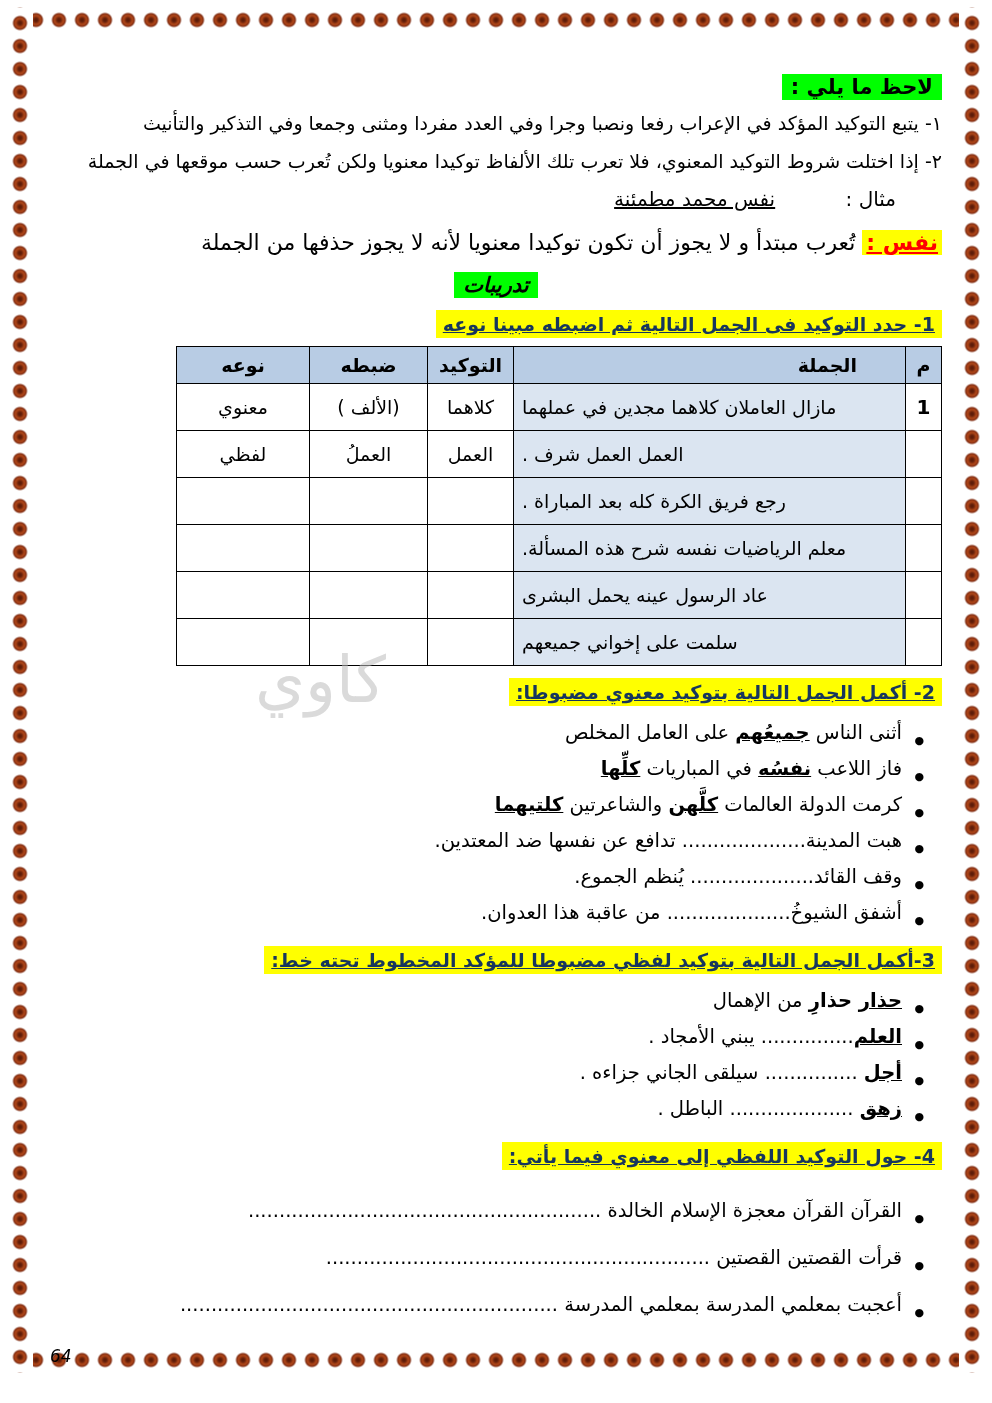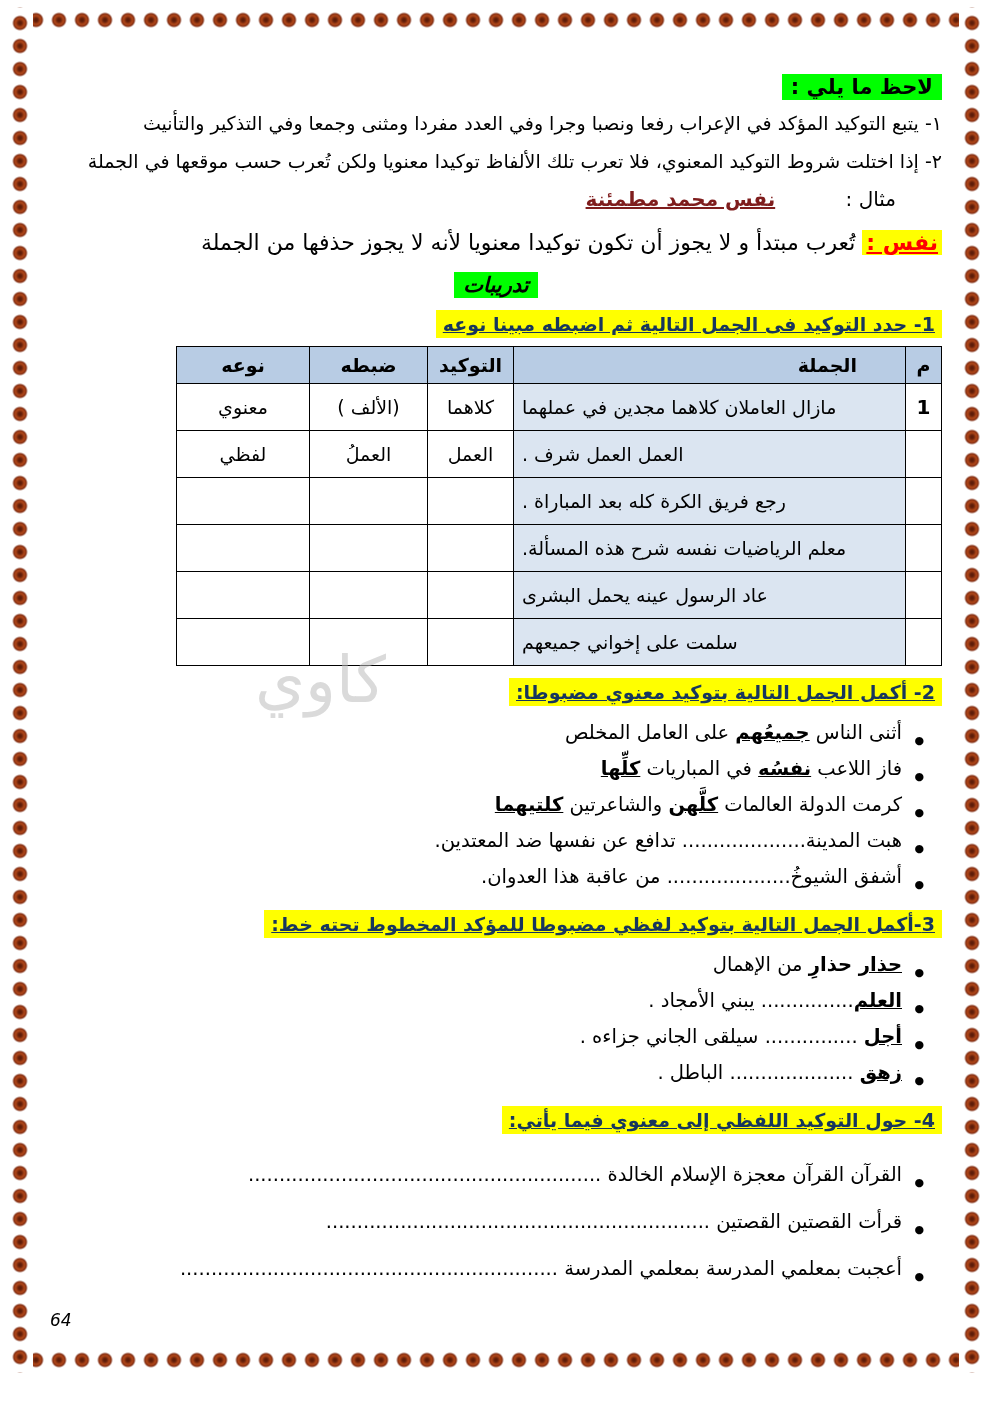--- a/index.html
+++ b/index.html
@@ -20,21 +20,21 @@
   .orn-l{left:7px;top:7px;bottom:30px;width:26px;}
   .orn-r{right:7px;top:7px;bottom:30px;width:26px;}
 
   .content{position:absolute;top:42px;right:50px;left:50px;bottom:42px;direction:rtl;text-align:right;}
 
   .hl-green{background:#00ff00;font-weight:bold;font-size:21px;display:inline-block;padding:1px 9px;}
   .notice-title-wrap{margin-top:32px;}
   .para{font-size:19px;line-height:1.55;margin:9px 0 0;padding-right:46px;text-indent:-46px;}
   .example-line{font-size:20px;margin-top:10px;padding-right:46px;}
   .example-label{letter-spacing:1px;}
-  .example-text{color:#7f1d1d;font-weight:bold;text-decoration:underline;margin-right:64px;}
+  .example-text{color:#000000;font-weight:normal;text-decoration:underline;margin-right:64px;}
   .note-line{font-size:22px;line-height:1.6;margin-top:14px;}
   .note-word{background:#ffff00;color:#ff0000;font-weight:bold;text-decoration:underline;padding:0 4px;}
 
   .center{text-align:center;}
   .exercises-title-wrap{margin-top:12px;font-style:italic;}
 
   .ex-head{
     background:#ffff00;color:#17365d;font-weight:bold;font-size:19px;
     text-decoration:underline;display:inline-block;padding:3px 7px;margin-top:12px;
   }
@@ -162,20 +162,21 @@
     </table>
 
     <div>
       <span class="ex-head">2-  أكمل الجمل التالية بتوكيد معنوي مضبوطا:</span>
     </div>
     <ul class="blist">
       <li><span>أثنى الناس </span><span class="em">جميعُهم</span><span> على العامل المخلص</span></li>
       <li><span>فاز اللاعب </span><span class="em">نفسُه</span><span>  في المباريات </span><span class="em">كلِّها</span></li>
       <li><span>كرمت الدولة العالمات </span><span class="em">كلَّهن</span><span>  والشاعرتين </span><span class="em">كلتيهما</span></li>
       <li><span>هبت المدينة.................... تدافع عن نفسها ضد المعتدين.</span></li>
+      <li><span>وقف القائد....................  يُنظم الجموع.</span></li>
       <li><span>أشفق الشيوخُ....................  من عاقبة هذا العدوان.</span></li>
     </ul>
 
     <div>
       <span class="ex-head">3-أكمل الجمل التالية بتوكيد لفظي  مضبوطا للمؤكد المخطوط تحته خط:</span>
     </div>
     <ul class="blist">
       <li><span class="em">حذار</span><span class="b"> حذارِ</span><span> من الإهمال</span></li>
       <li><span class="em">العلم</span><span>............... يبني الأمجاد .</span></li>
       <li><span class="em">أجل</span><span> ...............   سيلقى الجاني جزاءه .</span></li>

